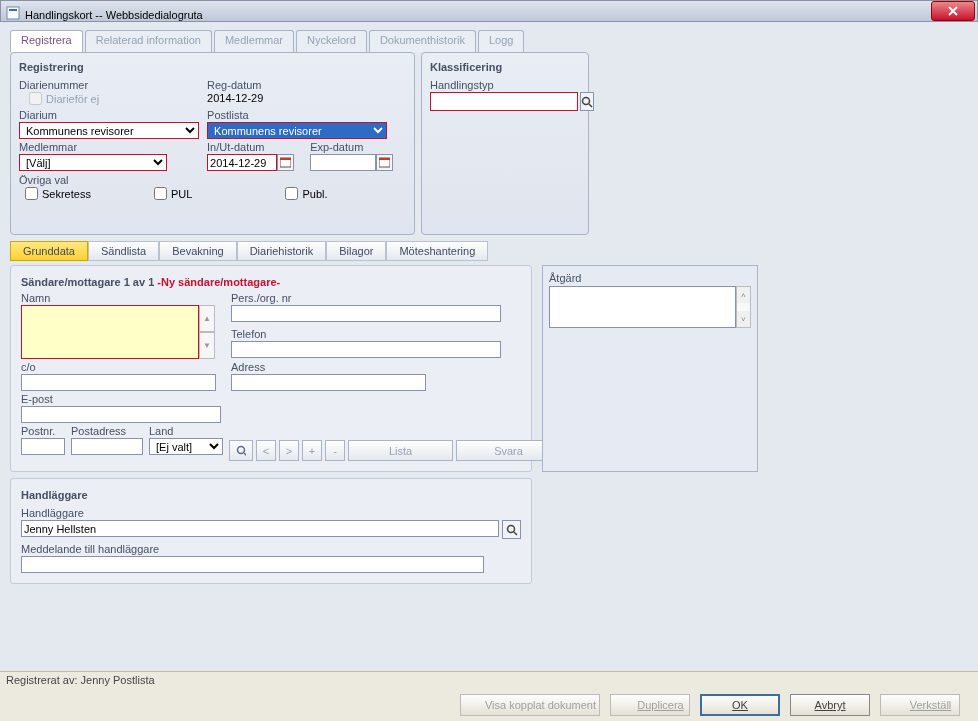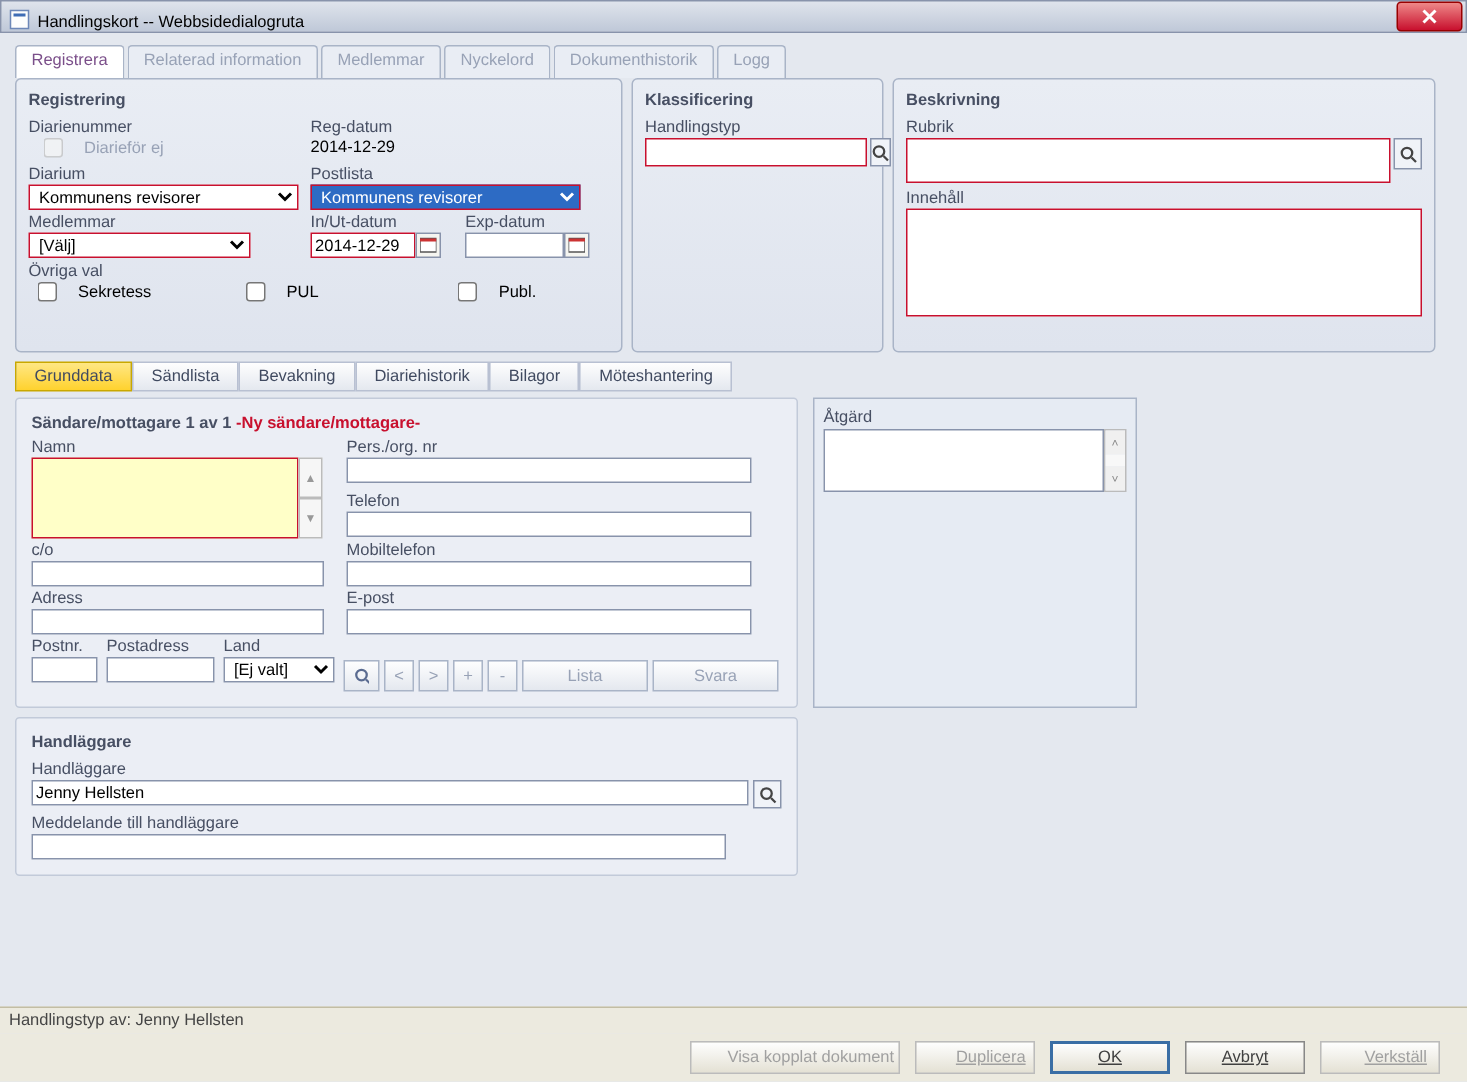--- a/index.html
+++ b/index.html
@@ -29,21 +29,21 @@
   label.fld-label { color: #474f63; display: block; margin-bottom: 1px; }
   .inline-field { display: inline-block; vertical-align: top; }
   input[type=text], select, textarea { border: 1px solid #8893ab; background: #fff; font-size: 11px; padding: 1px 2px; height: 17px; }
   textarea { height: auto; resize: none; }
   .red-border { border-color: #c8102e !important; }
   .yellow-fill { background: #ffffc8; }
 
   .date-box { display: inline-flex; }
   .date-btn { width: 17px; height: 17px; border: 1px solid #8893ab; background: #f5f5f0; display: inline-flex; align-items: center; justify-content: center; font-size: 9px; }
 
-  .checkbox { display: inline-flex; align-items: center; gap: 14px; }
+  .checkbox { display: inline-flex; align-items: center; gap: 4px; }
   .checkbox input { width: 13px; height: 13px; }
   .disabled-check { color: #98a2b6; }
 
   
   .klass-row { display: flex; gap: 2px; align-items: center; }
   .klass-row input { flex: 1; }
   .search-btn { width: 19px; height: 19px; border: 1px solid #8893ab; background: #f0f3f8; display: inline-flex; align-items: center; justify-content: center; }
 
   
   .rubrik-row { display: flex; gap: 2px; }
@@ -62,21 +62,21 @@
 
   .sender-grid { display: grid; grid-template-columns: 200px 270px; gap: 2px 10px; margin-top: 4px; }
   .sender-grid input, .sender-grid select { width: 100%; }
   .namn-box { display: flex; }
   .namn-box textarea { width: 178px; height: 54px; }
   .spin { display: flex; flex-direction: column; width: 16px; }
   .spin button { height: 27px; border: 1px solid #bbb; background: #f6f6f6; font-size: 8px; color: #999; }
 
   .toolbar-row { display: flex; gap: 3px; margin-top: 2px; }
   .tbtn { height: 21px; border: 1px solid #a9b4c7; background: linear-gradient(to bottom, #fefefe, #e4e8ef); color: #98a2b6; padding: 0 6px; display: inline-flex; align-items: center; justify-content: center; }
-  .tbtn.wide { width: 84px; }
+  .tbtn.wide { width: 105px; }
 
   .atgard-panel { width: 216px; border: 1px solid #a9b4c7; padding: 6px; background: #e6ebf3; }
   .atgard-box { display: flex; margin-top: 2px; }
   .atgard-box textarea { width: 198px; height: 42px; border: 1px solid #8893ab; }
   .scrollbar { width: 16px; display: flex; flex-direction: column; border: 1px solid #bbb; }
   .scrollbar button { height: 16px; background: #f0f0f0; border: none; font-size: 8px; color: #888; }
   .scrollbar .track { flex: 1; background: #f8f8f8; }
 
   .handlaggare-panel { width: 522px; margin: 6px 10px 0 10px; padding: 10px; background: #ebeef5; border: 1px solid #c2cad9; border-radius: 3px; }
   .handlaggare-row { display: flex; gap: 3px; }
@@ -205,35 +205,20 @@
       <input type="text" class="red-border" style="height: 19px;" value="">
       <span class="search-btn">
         <svg width="12" height="12">
             <circle cx="5" cy="5" r="3.5" fill="none" stroke="#444" stroke-width="1.5"></circle>
             <line x1="8" y1="8" x2="11" y2="11" stroke="#444" stroke-width="1.5"></line>
           </svg>
       </span>
     </div>
   </div>
 
-  <div class="panel beskriv-panel">
-    <div class="panel-title">Beskrivning</div>
-    <label class="fld-label">Rubrik</label>
-    <div class="rubrik-row">
-      <input type="text" class="red-border" value="" style="">
-      <span class="search-btn" style="height:21px;">
-        <svg width="12" height="12">
-            <circle cx="5" cy="5" r="3.5" fill="none" stroke="#444" stroke-width="1.5"></circle>
-            <line x1="8" y1="8" x2="11" y2="11" stroke="#444" stroke-width="1.5"></line>
-          </svg>
-      </span>
-    </div>
-    <label class="fld-label" style="margin-top:4px;">Innehåll</label>
-    <textarea class="red-border inn-text" style=""></textarea>
-  </div>
 </div>
 
 <div class="sub-tabs">
   <div class="sub-tab active">Grunddata</div>
   <div class="sub-tab">Sändlista</div>
   <div class="sub-tab">Bevakning</div>
   <div class="sub-tab">Diariehistorik</div>
   <div class="sub-tab">Bilagor</div>
   <div class="sub-tab">Möteshantering</div>
 </div>
@@ -256,24 +241,20 @@
       </div>
       <div>
         <label class="fld-label">Pers./org. nr</label>
         <input type="text" class="yellow-fill" value="" style="">
         <label class="fld-label" style="margin-top:6px;">Telefon</label>
         <input type="text" class="yellow-fill" value="" style="">
       </div>
       <div>
         <label class="fld-label">c/o</label>
         <input type="text" class="yellow-fill" style="width: 195px;" value="">
-      </div>
-      <div>
-        <label class="fld-label">Mobiltelefon</label>
-        <input type="text" class="yellow-fill" value="" style="">
       </div>
       <div>
         <label class="fld-label">Adress</label>
         <input type="text" class="yellow-fill" style="width: 195px;" value="">
       </div>
       <div>
         <label class="fld-label">E-post</label>
         <input type="text" class="yellow-fill" value="" style="">
       </div>
     </div>
@@ -332,21 +313,21 @@
           <circle cx="5" cy="5" r="3.5" fill="none" stroke="#444" stroke-width="1.5"></circle>
           <line x1="8" y1="8" x2="11" y2="11" stroke="#444" stroke-width="1.5"></line>
         </svg>
     </span>
   </div>
   <label class="fld-label" style="margin-top:4px;">Meddelande till handläggare</label>
   <input type="text" style="width: 463px;" value="">
 </div>
 
 <div class="statusbar">
-  <span>Handlingstyp av: Jenny Hellsten</span>
+  <span>Registrerat av: Jenny Postlista</span>
 </div>
 
 <div class="bottombar">
   <button class="bbtn disabled" style="width:140px;">Visa kopplat dokument</button>
   <button class="bbtn disabled"><span class="u">Duplicera</span></button>
   <button class="bbtn bold"><span class="u">OK</span></button>
   <button class="bbtn"><span class="u">Avbryt</span></button>
   <button class="bbtn disabled"><span class="u">Verkställ</span></button>
 </div>
 

